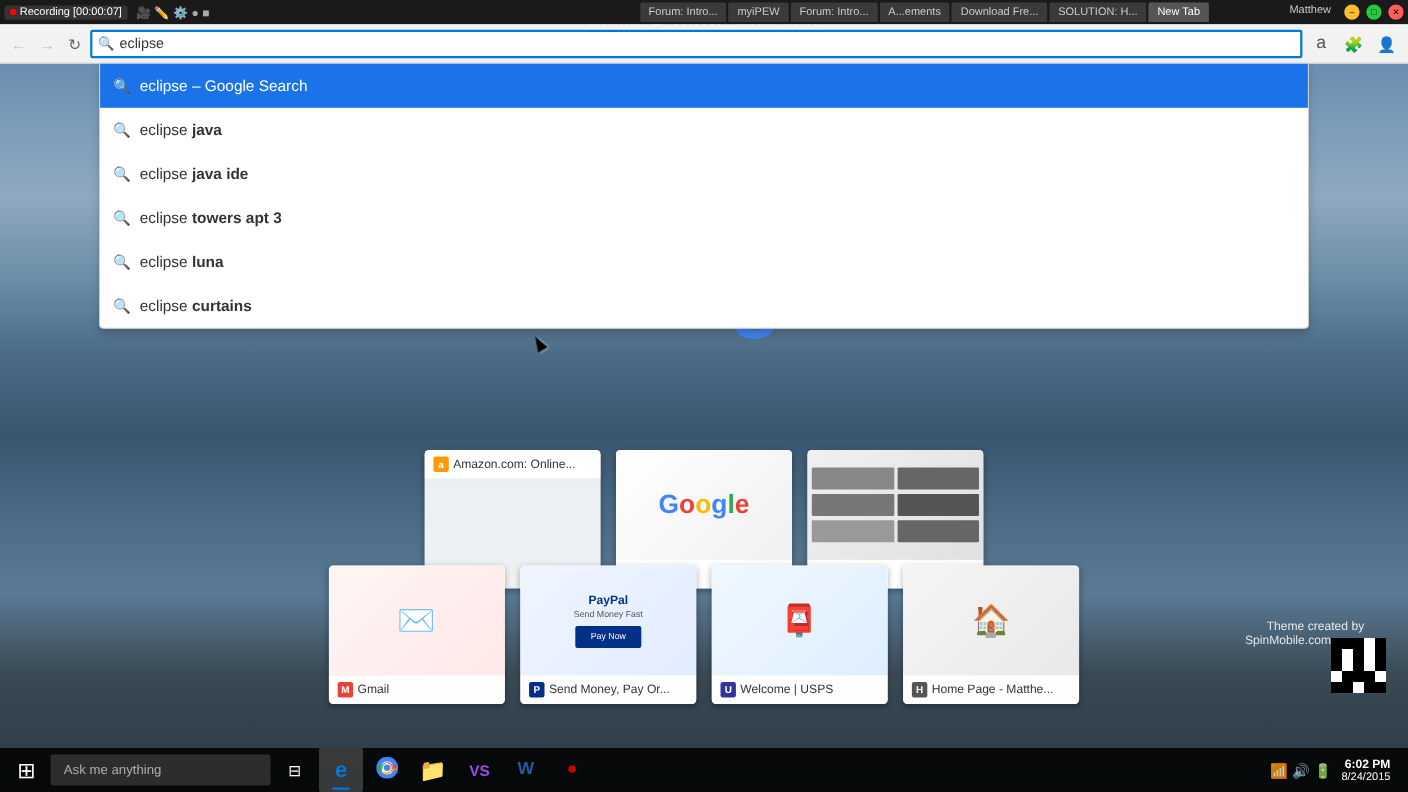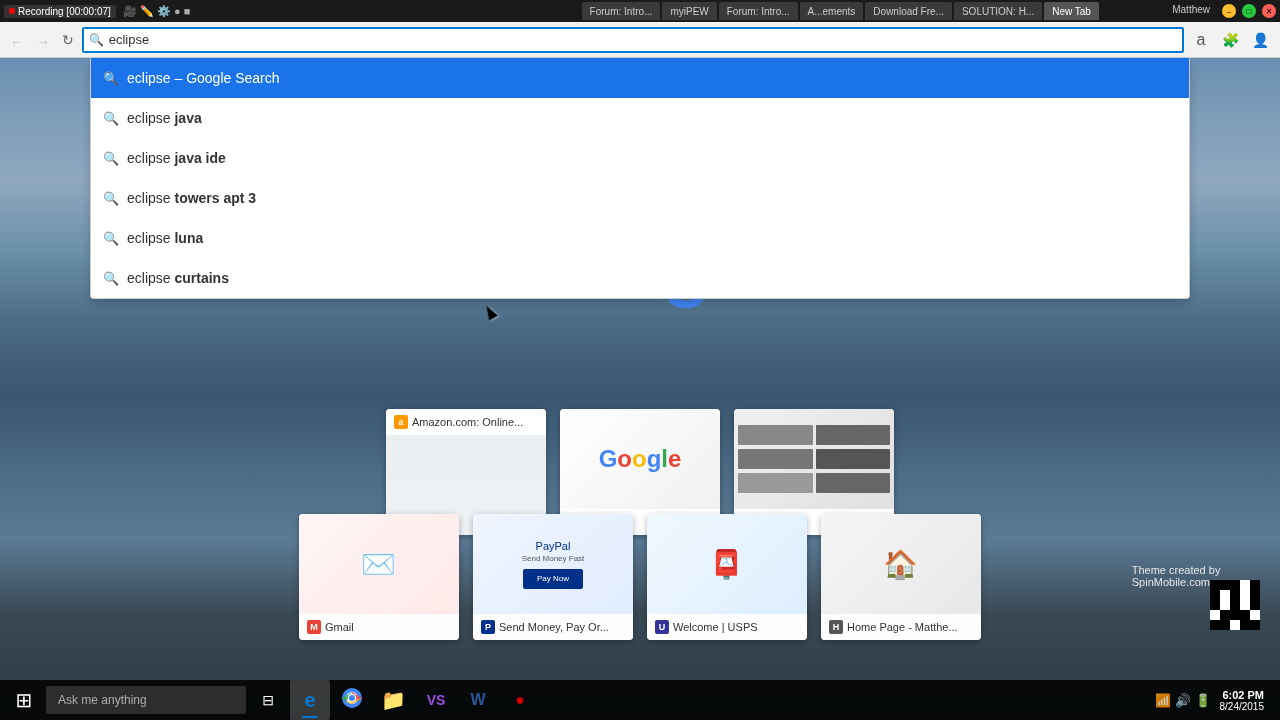--- a/index.html
+++ b/index.html
@@ -392,21 +392,21 @@
       background: linear-gradient(135deg, #f5f5f5 0%, #e8e8e8 100%);
     }
 
     
     .theme-credit {
       position: absolute;
       bottom: 50px;
       right: 20px;
       color: rgba(255,255,255,0.85);
       font-size: 11px;
-      text-align: left;
+      text-align: center;
       z-index: 3;
     }
 
     .qr-placeholder {
       width: 50px;
       height: 50px;
       background: rgba(255,255,255,0.9);
       margin-top: 4px;
       float: right;
       display: grid;
@@ -804,21 +804,21 @@
         <div style="font-size:28px;">✉️</div>
       </div>
       <div class="mv-label">
         <div class="mv-favicon" style="background:#ea4335;">M</div>
         <span>Gmail</span>
       </div>
     </div>
 
     <div class="mv-item">
       <div class="mv-thumbnail thumb-paypal" style="align-items:center;justify-content:center;display:flex;flex-direction:column;">
-        <div style="font-size:11px;font-weight:normal;color:#003087;">PayPal</div>
+        <div style="font-size:11px;font-weight:bold;color:#003087;">PayPal</div>
         <div style="font-size:8px;color:#555;padding:2px 6px;text-align:center;">Send Money Fast</div>
         <div style="width:60px;height:20px;background:#003087;border-radius:2px;margin-top:4px;display:flex;align-items:center;justify-content:center;">
           <span style="color:#fff;font-size:8px;">Pay Now</span>
         </div>
       </div>
       <div class="mv-label">
         <div class="mv-favicon" style="background:#003087;">P</div>
         <span>Send Money, Pay Or...</span>
       </div>
     </div>

